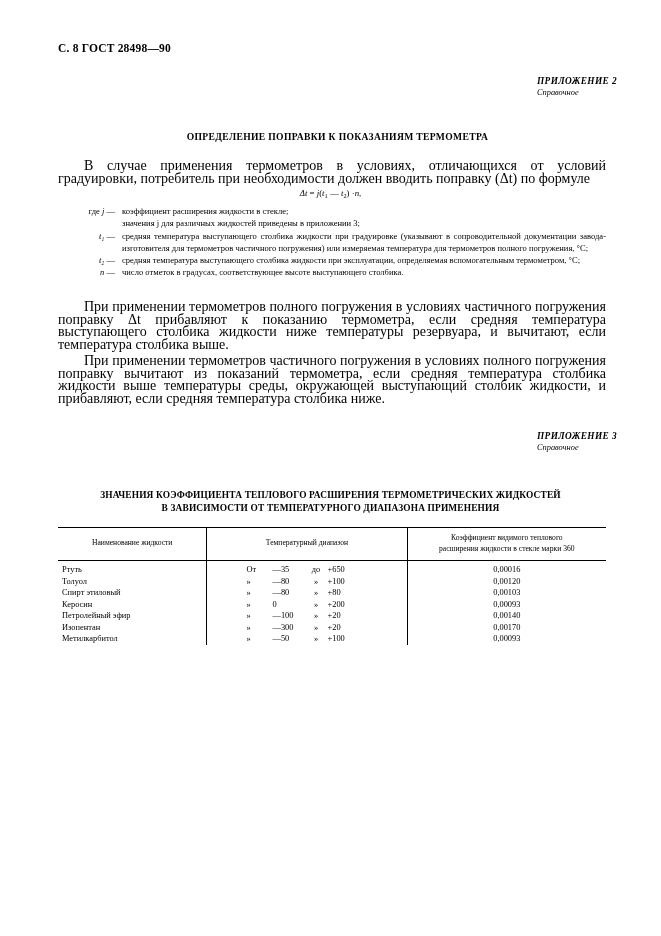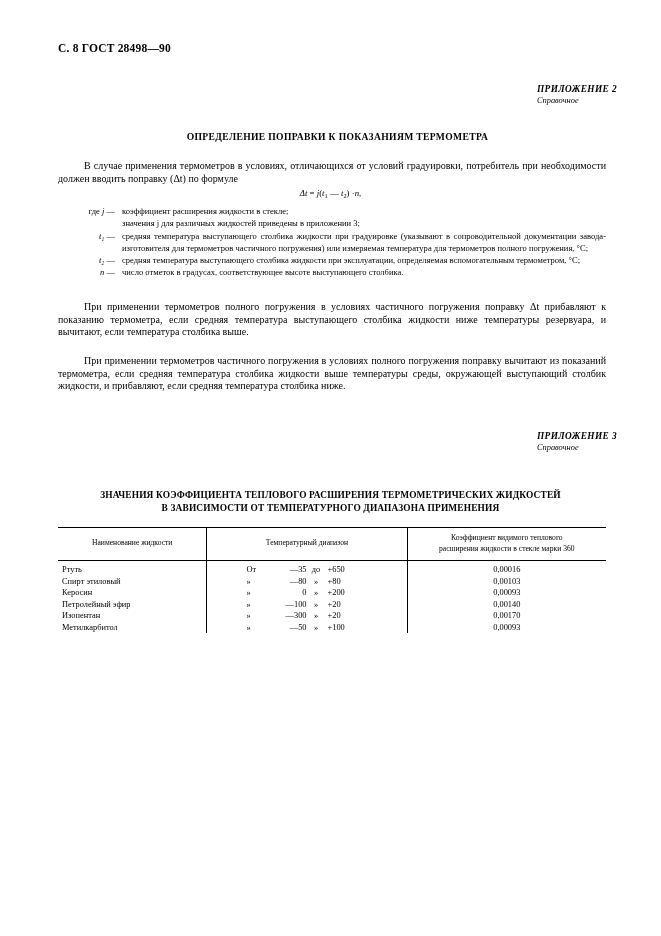--- a/index.html
+++ b/index.html
@@ -46,42 +46,42 @@
     font-size: 9.3px;
     font-weight: bold;
     letter-spacing: 0.4px;
     white-space: nowrap;
   }
   .appendix .app-sub {
     font-size: 8.4px;
     font-weight: normal;
     white-space: nowrap;
   }
-  #appendix-2 { top: 84px; }
+  #appendix-2 { top: 76px; }
   #appendix-3 { top: 431px; }
 
   
   .section-title {
     position: absolute;
     left: 0;
     width: 661px;
     text-align: center;
     font-size: 9.6px;
     font-weight: bold;
     letter-spacing: 0.35px;
     padding-left: 7px;
   }
   #section-title-1 { top: 131px; }
 
   
   .body-block {
     position: absolute;
     left: 58px;
     width: 548px;
-    font-size: 10px;
+    font-size: 14px;
     line-height: 12.6px;
     text-align: justify;
     text-justify: inter-word;
   }
   .body-block p {
     margin: 0;
     text-indent: 26px;
   }
   #para-intro { top: 160px; }
   #para-full-immersion { top: 301px; }
@@ -207,21 +207,20 @@
     white-space: nowrap;
   }
   .rng .lead {
     display: inline-block;
     width: 26px;
     text-align: left;
   }
   .rng .lo {
     display: inline-block;
     width: 34px;
-    text-align: right;
   }
   .rng .mid {
     display: inline-block;
     width: 19px;
     text-align: center;
   }
   .rng .hi {
     display: inline-block;
     width: 40px;
     text-align: left;
@@ -315,20 +314,25 @@
       </thead>
       <tbody>
 
         <tr>
           <td class="c-name">Ртуть</td>
           <td class="c-range"><span class="rng"><span class="lead">От</span><span class="lo">—35</span><span class="mid">до</span><span class="hi">+650</span></span></td>
           <td class="c-coef">0,00016</td>
         </tr>
 
 
+        <tr>
+          <td class="c-name">Толуол</td>
+          <td class="c-range"><span class="rng"><span class="lead">»</span><span class="lo">—80</span><span class="mid">»</span><span class="hi">+100</span></span></td>
+          <td class="c-coef">0,00120</td>
+        </tr>
 
         <tr>
           <td class="c-name">Спирт этиловый</td>
           <td class="c-range"><span class="rng"><span class="lead">»</span><span class="lo">—80</span><span class="mid">»</span><span class="hi">+80</span></span></td>
           <td class="c-coef">0,00103</td>
         </tr>
 
         <tr>
           <td class="c-name">Керосин</td>
           <td class="c-range"><span class="rng"><span class="lead">»</span><span class="lo">0</span><span class="mid">»</span><span class="hi">+200</span></span></td>

